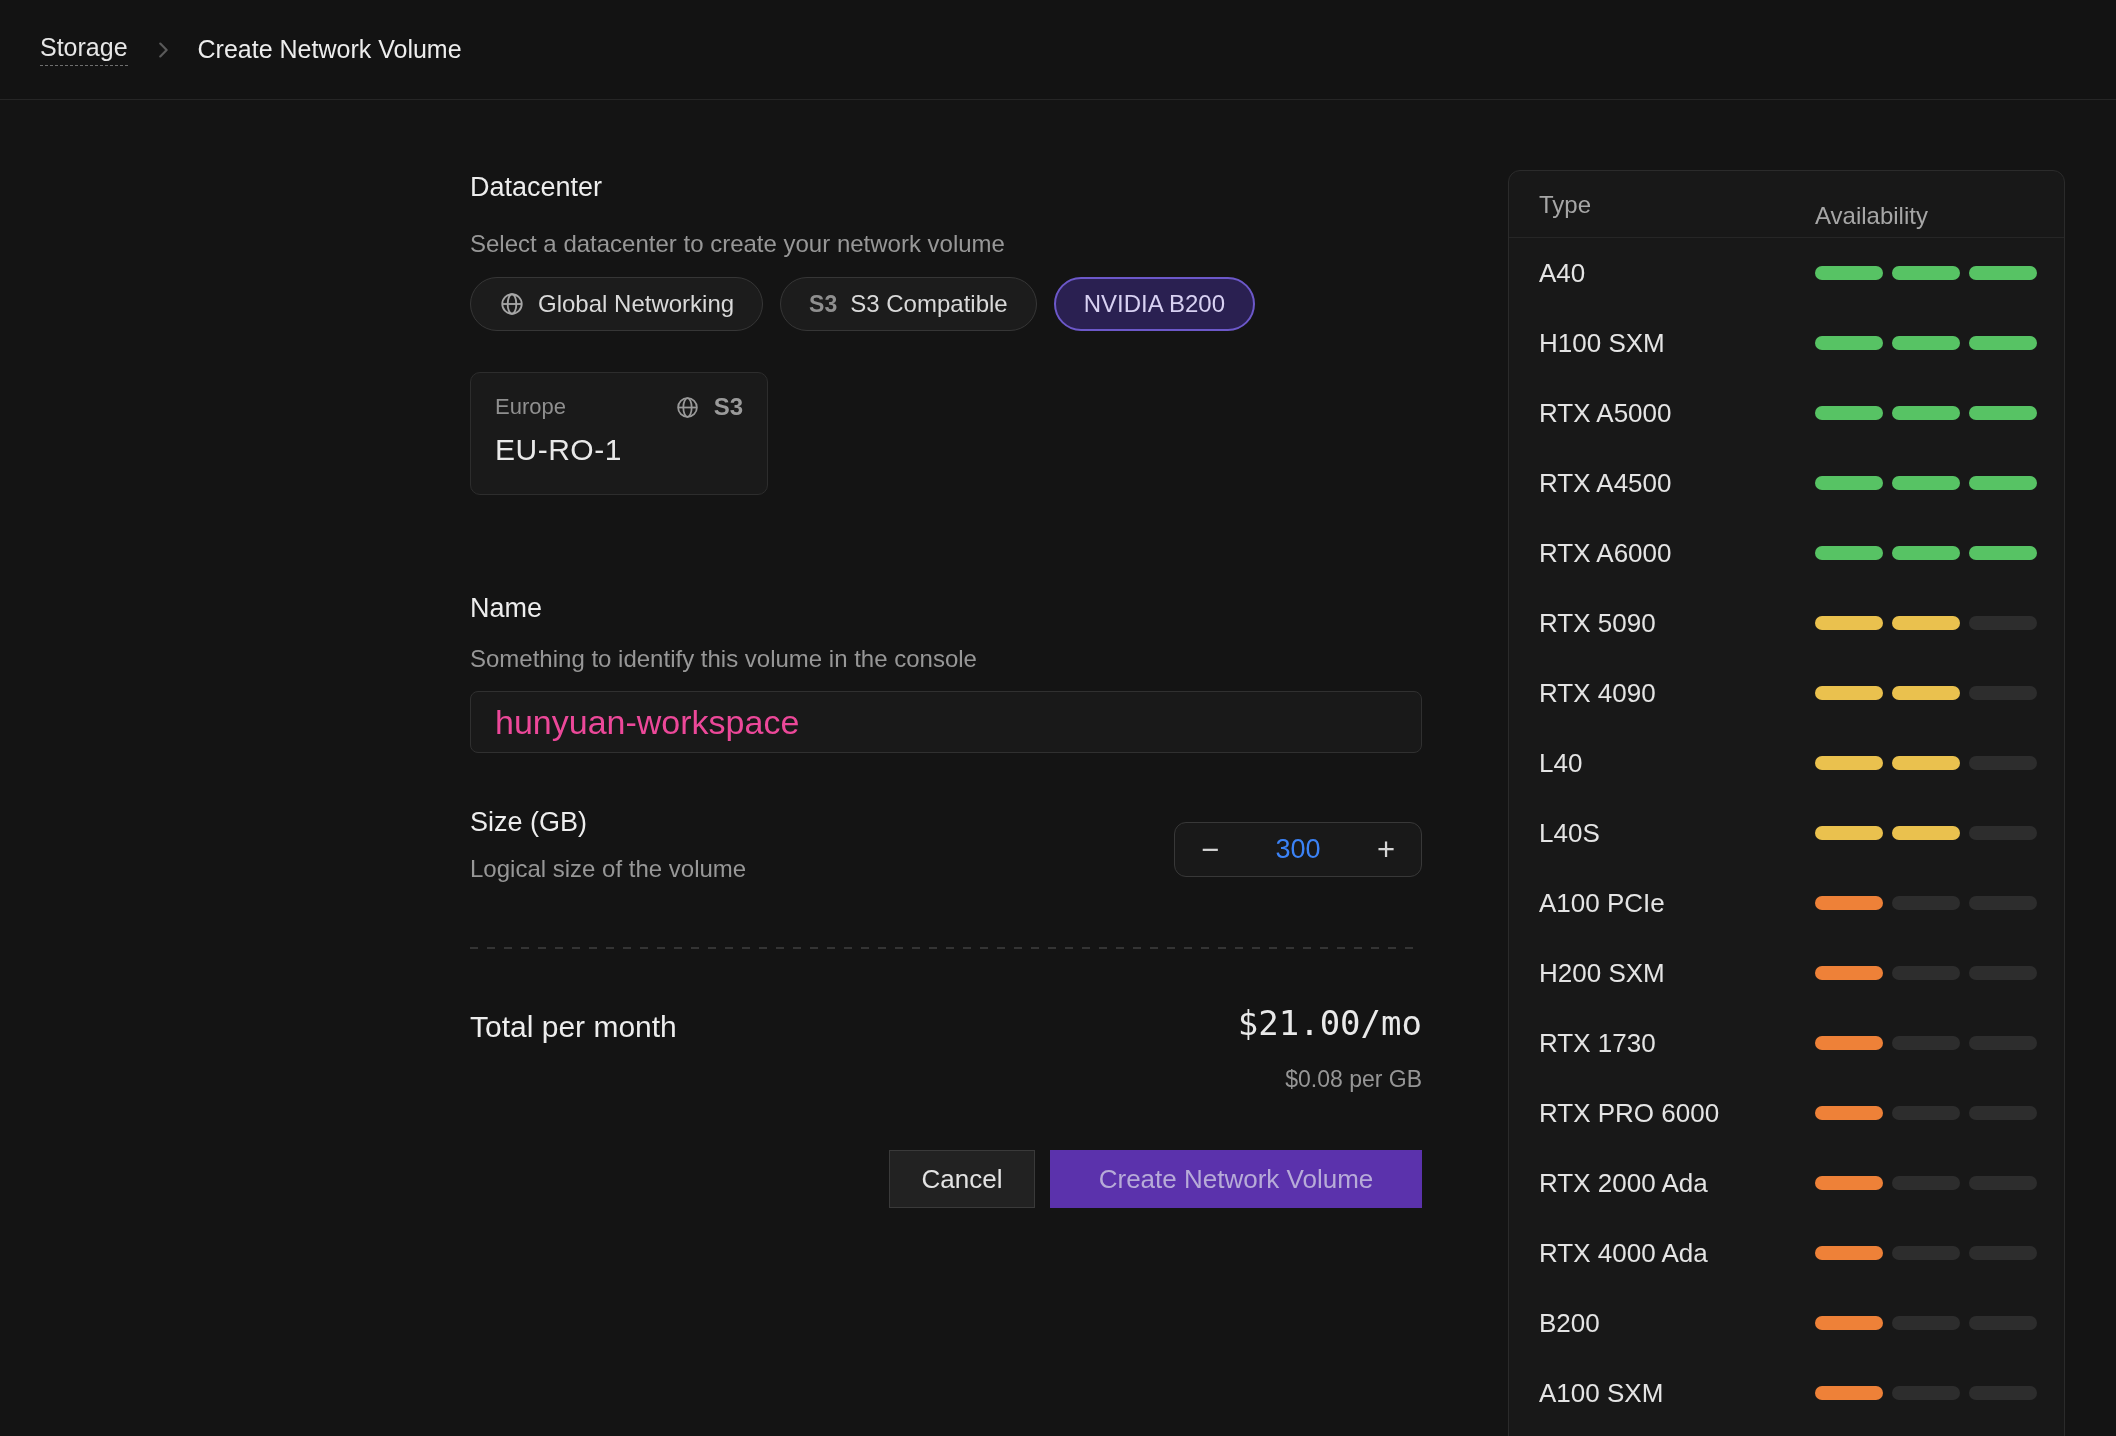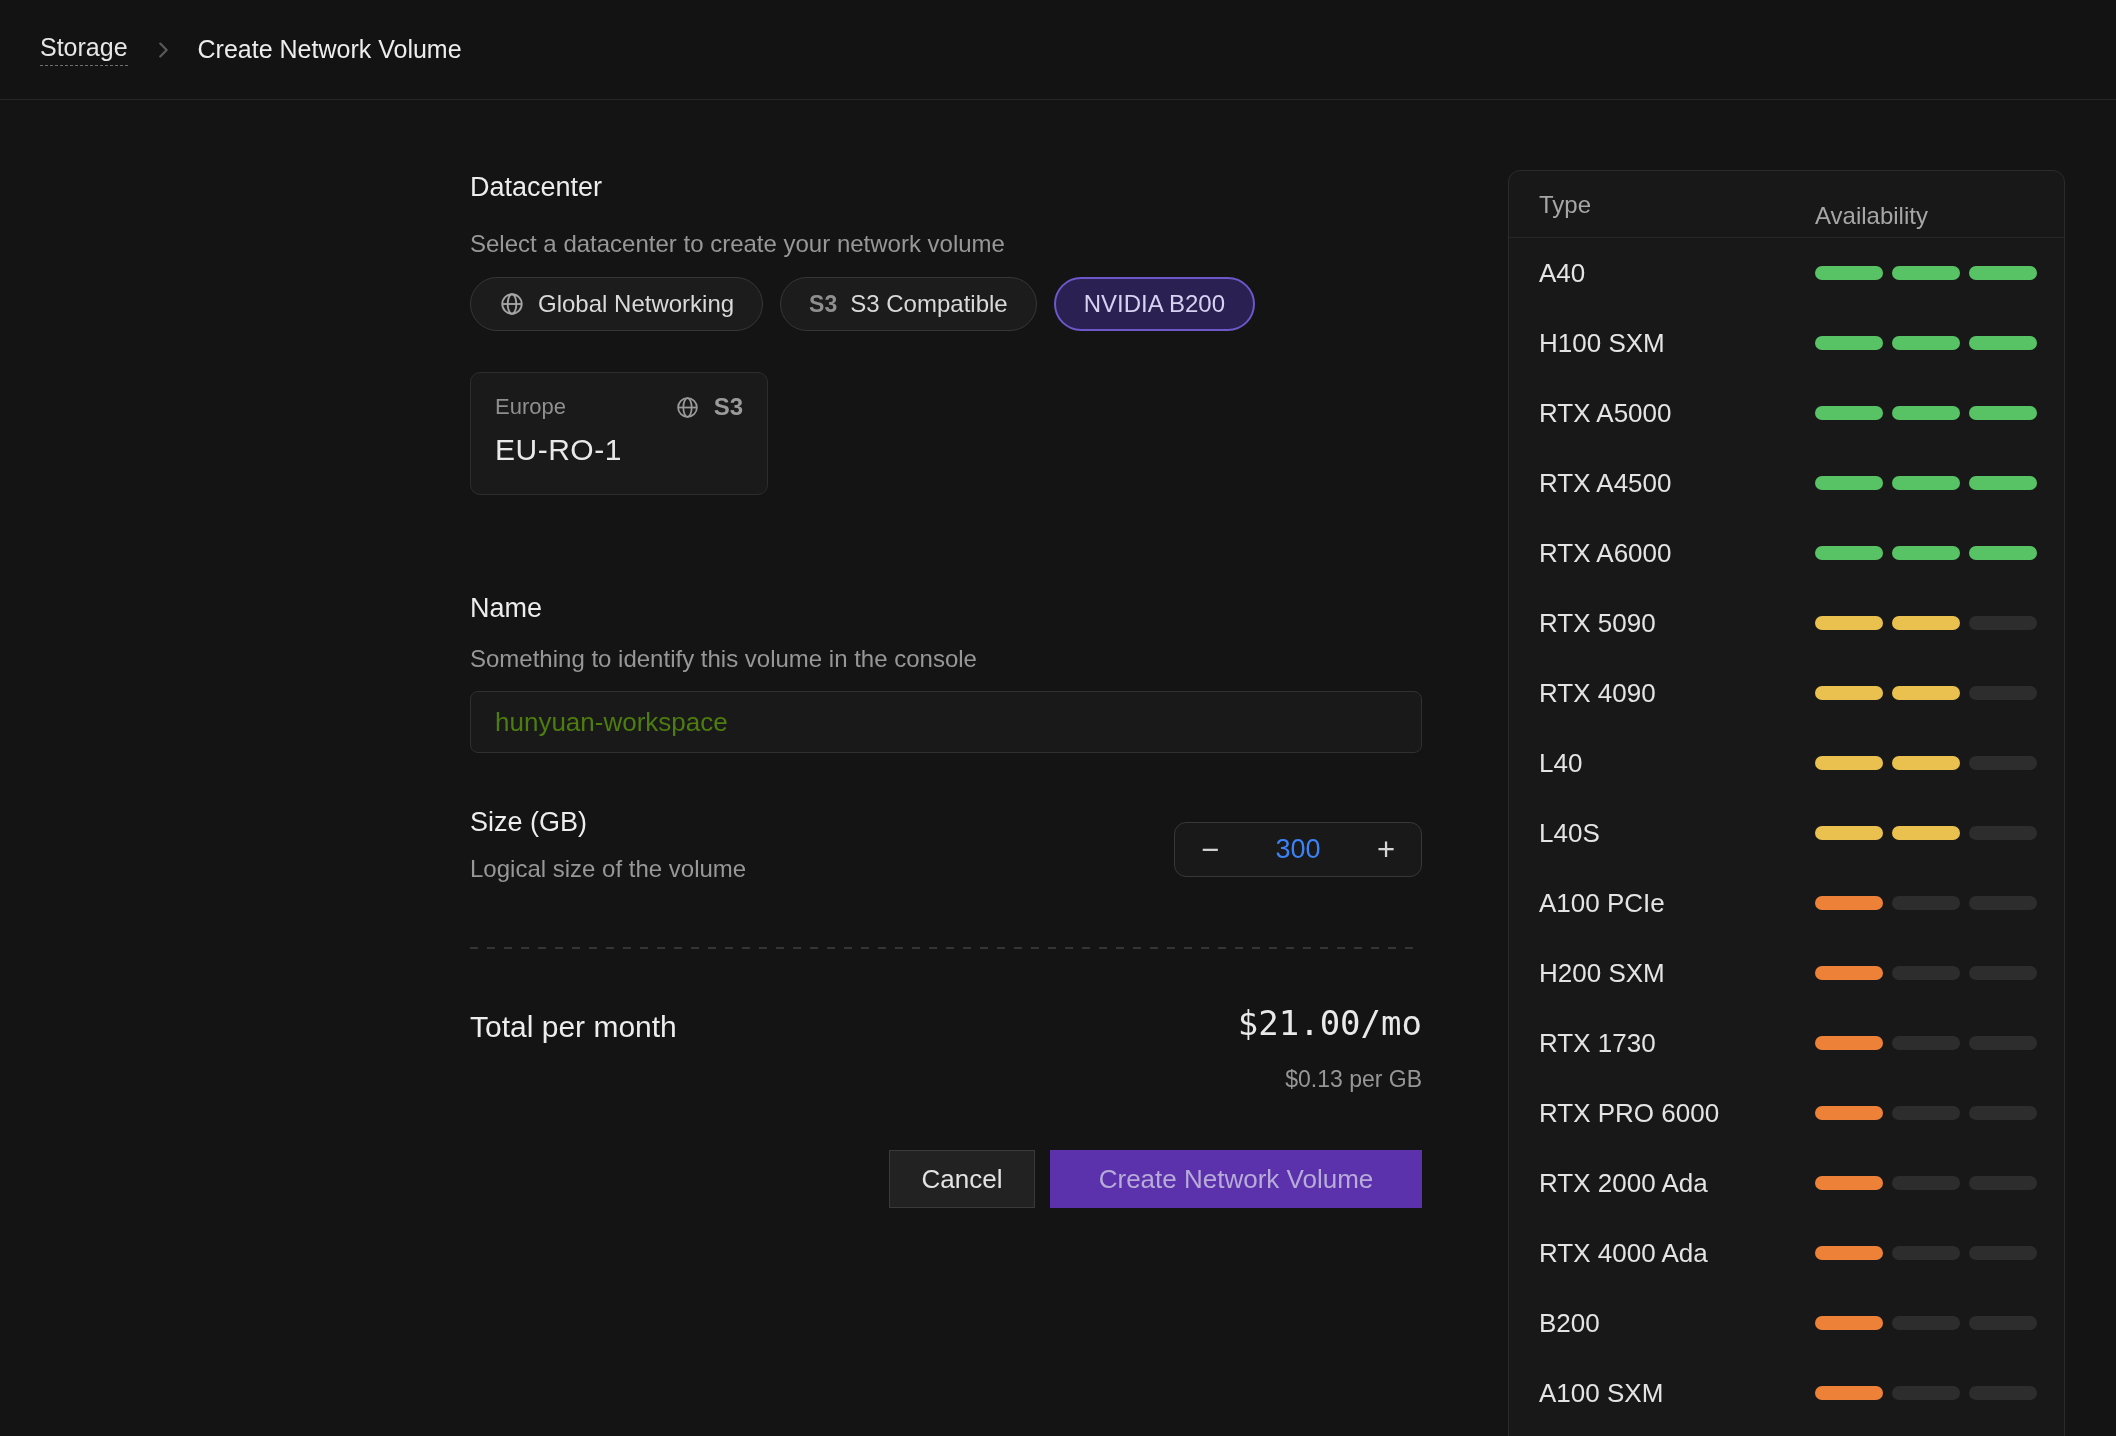--- a/index.html
+++ b/index.html
@@ -49,21 +49,21 @@
   }
   .dc-card-top { display:flex; justify-content:space-between; align-items:center; }
   .dc-region { font-size:22px; color:#8f8f8f; }
   .dc-badges { display:flex; align-items:center; gap:14px; color:#9a9a9a; }
   .dc-badges .s3glyph { font-weight:bold; font-size:24px; color:#9a9a9a; }
   .dc-id { margin-top:12px; font-size:30px; color:#e9e9e9; letter-spacing:0.5px; }
 
   .name-input {
     position:absolute; left:470px; top:691px; width:952px; height:62px;
     background:#191919; border:1px solid #303030; border-radius:8px;
-    padding:0 24px; font-size:26px; color:#4d7c0f; outline:none;
+    padding:0 24px; font-size:34px; color:#ec4899; outline:none;
     font-family:"Liberation Sans","DejaVu Sans",sans-serif;
   }
 
   .stepper {
     position:absolute; left:1174px; top:822px; width:248px; height:55px;
     background:#191919; border:1px solid #383838; border-radius:12px;
     display:flex; align-items:center; justify-content:space-between;
     padding:0 24px;
   }
   .step-btn {
@@ -173,21 +173,21 @@
 <div class="stepper">
   <button class="step-btn">−</button>
   <span class="step-value">300</span>
   <button class="step-btn">+</button>
 </div>
 
 <div class="dash-divider"></div>
 
 <div class="total-label">Total per month</div>
 <div class="total-amount">$21.00/mo</div>
-<div class="total-rate">$0.13 per GB</div>
+<div class="total-rate">$0.08 per GB</div>
 
 <button class="btn btn-cancel">Cancel</button>
 <button class="btn btn-create">Create Network Volume</button>
 
 <aside class="panel">
   <div class="panel-header">
     <span class="col-type">Type</span>
     <span class="col-avail">Availability</span>
   </div>
   <div id="gpu-rows">

